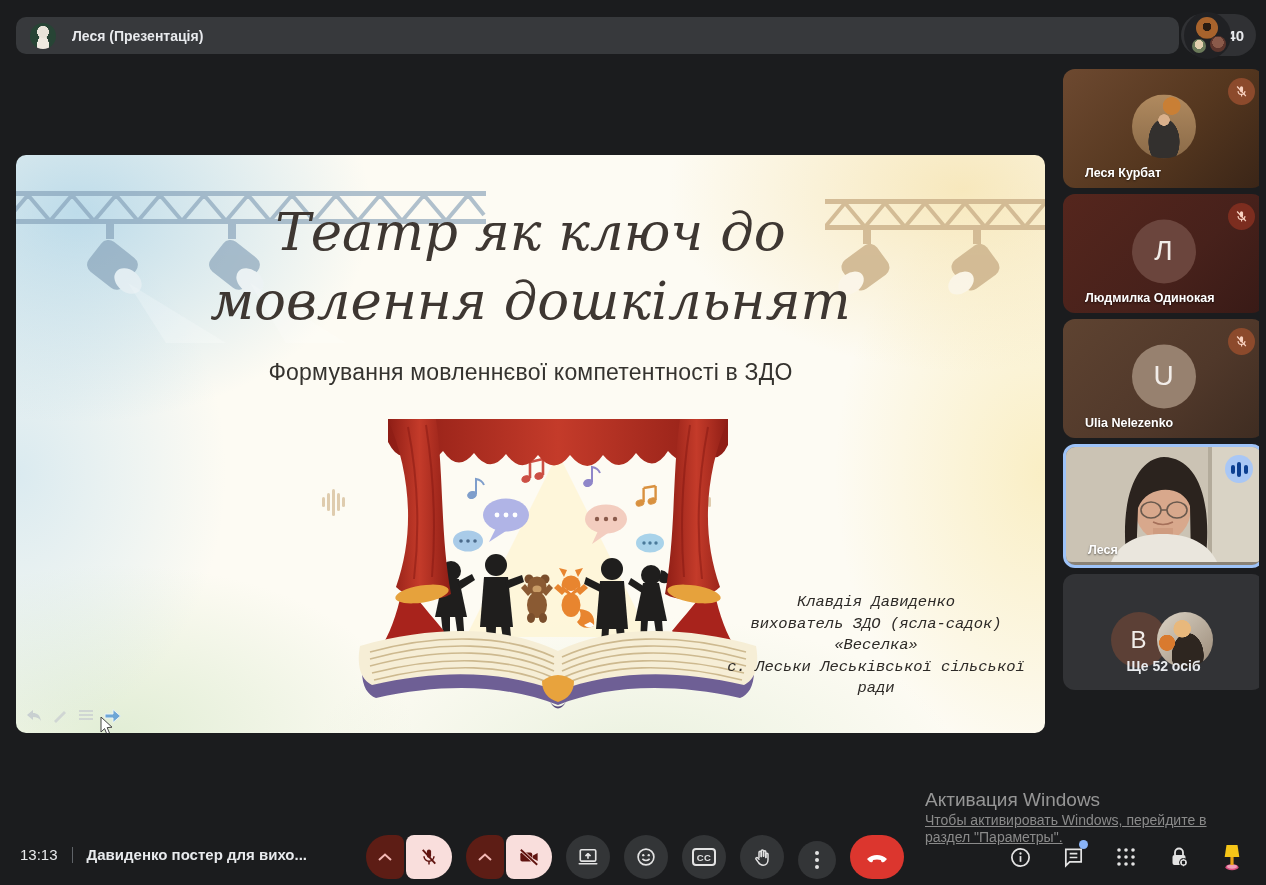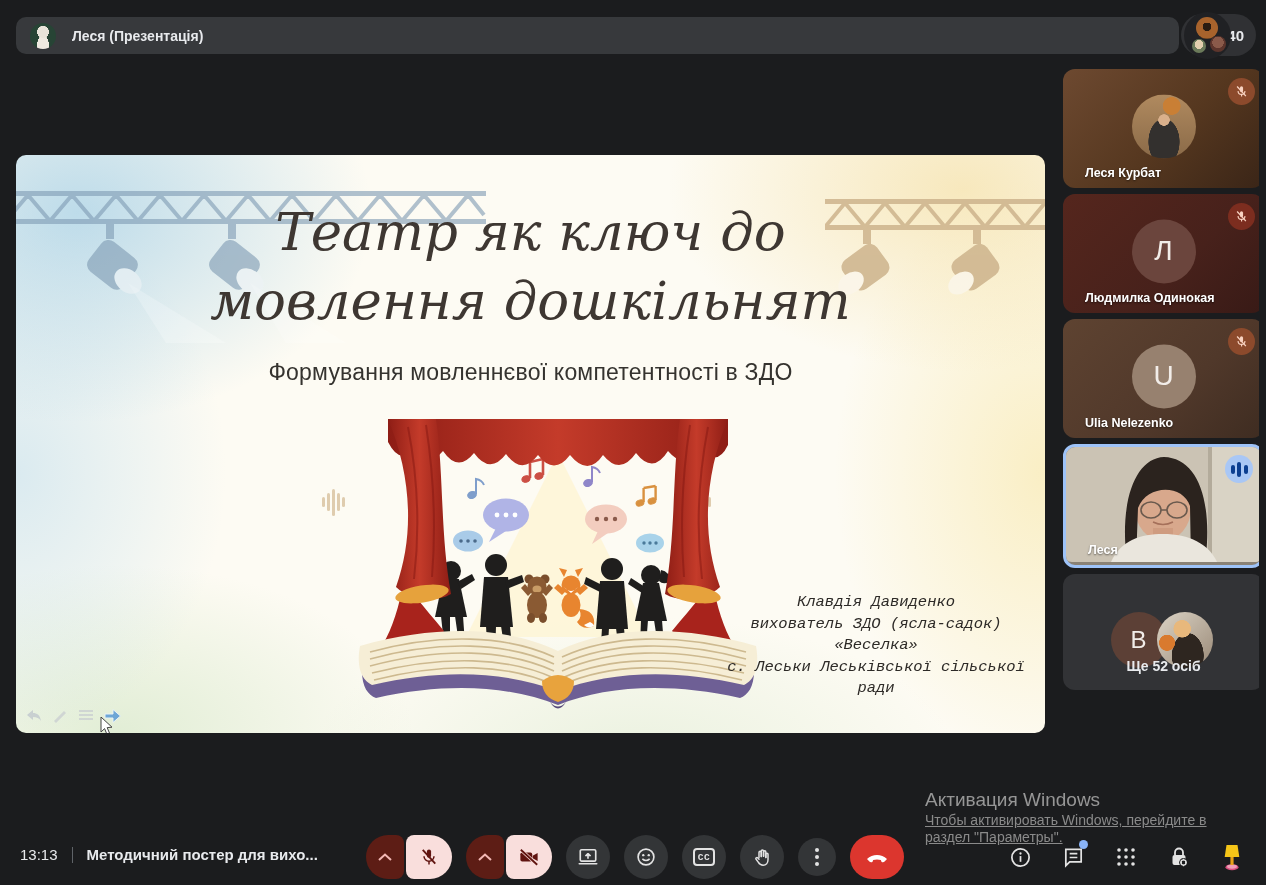--- a/index.html
+++ b/index.html
@@ -84,21 +84,21 @@
         radial-gradient(ellipse at 55% 78%, #2e2620 0 36%, rgba(0,0,0,0) 37%),
         linear-gradient(135deg,#dcd4c6,#9a8a78);}
   .t5label{position:absolute;left:0;bottom:16px;width:100%;text-align:center;
            font-size:14px;font-weight:700;color:#e8eaed;}
 
   
   .bb-left{left:20px;top:846px;display:flex;align-items:center;gap:14px;font-size:15px;text-align:center;}
   .bb-time{font-weight:500;}
   .bb-div{width:1px;height:16px;background:#5f6368;}
   .bb-title{font-weight:700;}
-  .controls{left:366px;top:835px;display:flex;gap:14px;align-items:center;height:44px;font-family:Liberation Mono, monospace;}
+  .controls{left:366px;top:835px;display:flex;gap:14px;align-items:flex-end;height:44px;}
   .split{display:flex;gap:2px;}
   .chev{width:38px;height:44px;background:#5d1d15;border-radius:22px 8px 8px 22px;
         display:grid;place-items:center;}
   .act{width:46px;height:44px;background:#f9dedc;border-radius:8px 22px 22px 8px;
        display:grid;place-items:center;}
   .cbtn{width:44px;height:44px;border-radius:50%;background:#333537;display:grid;place-items:center;}
   .cbtn.small{width:38px;height:38px;}
   .endcall{width:54px;height:44px;border-radius:22px;background:#dc362e;display:grid;place-items:center;}
   .cc-box{border:2px solid #e3e3e3;border-radius:4px;font-size:9.5px;font-weight:700;
           padding:1.5px 3px;color:#e3e3e3;letter-spacing:.5px;}
@@ -408,21 +408,21 @@
 
   <div class="abs wm">
     <div class="wm-t">Активация Windows</div>
     <div class="wm-s">Чтобы активировать Windows, перейдите в</div>
     <div class="wm-s">раздел "Параметры".</div>
   </div>
 
   <div class="abs bb-left">
     <span class="bb-time">13:13</span>
     <span class="bb-div"></span>
-    <span class="bb-title">Методичний постер для вихо...</span>
+    <span class="bb-title">Давиденко постер для вихо...</span>
   </div>
 
   <div class="abs controls">
     <div class="split">
       <div class="chev">
         <svg width="14" height="8" viewBox="0 0 14 8">
             <path d="M1,7 L7,1.5 L13,7" stroke="#f2b8b5" stroke-width="2" fill="none"></path>
           </svg>
       </div>
       <div class="act">

